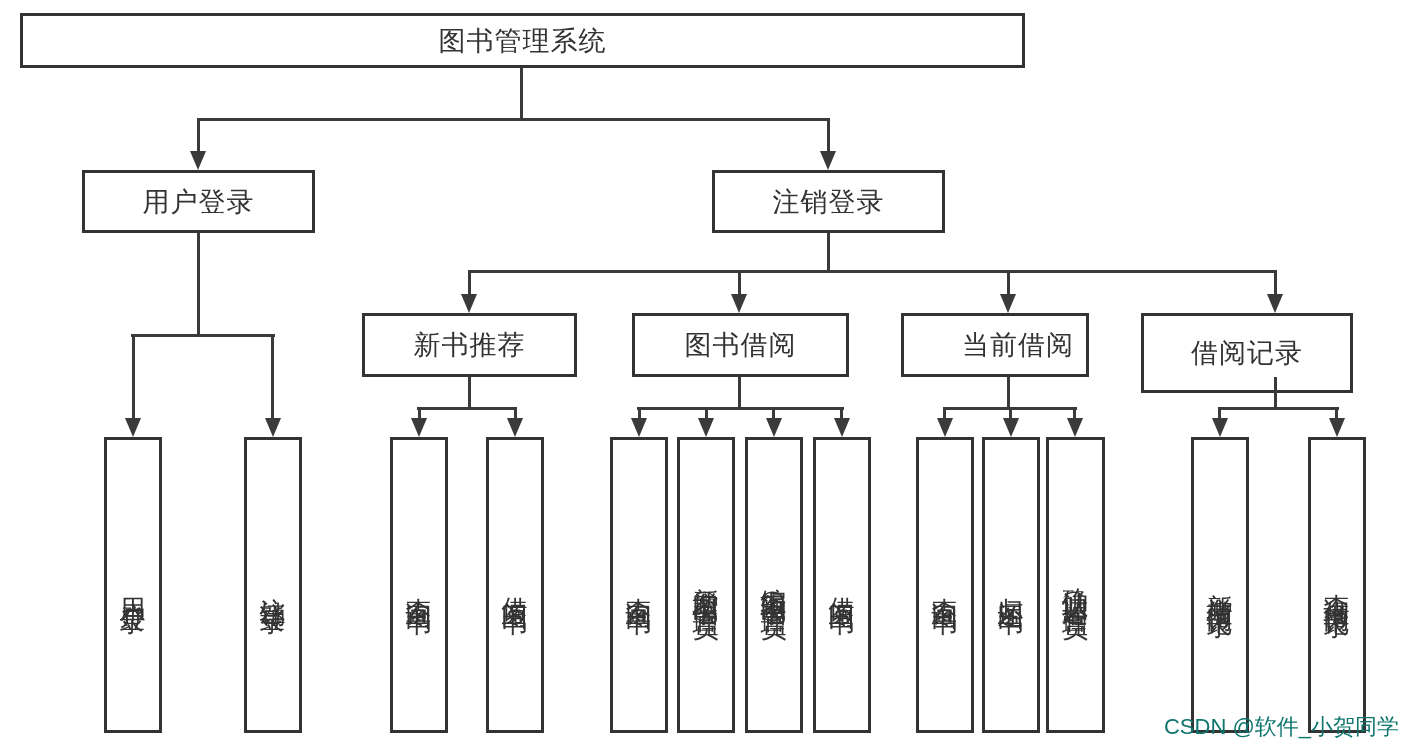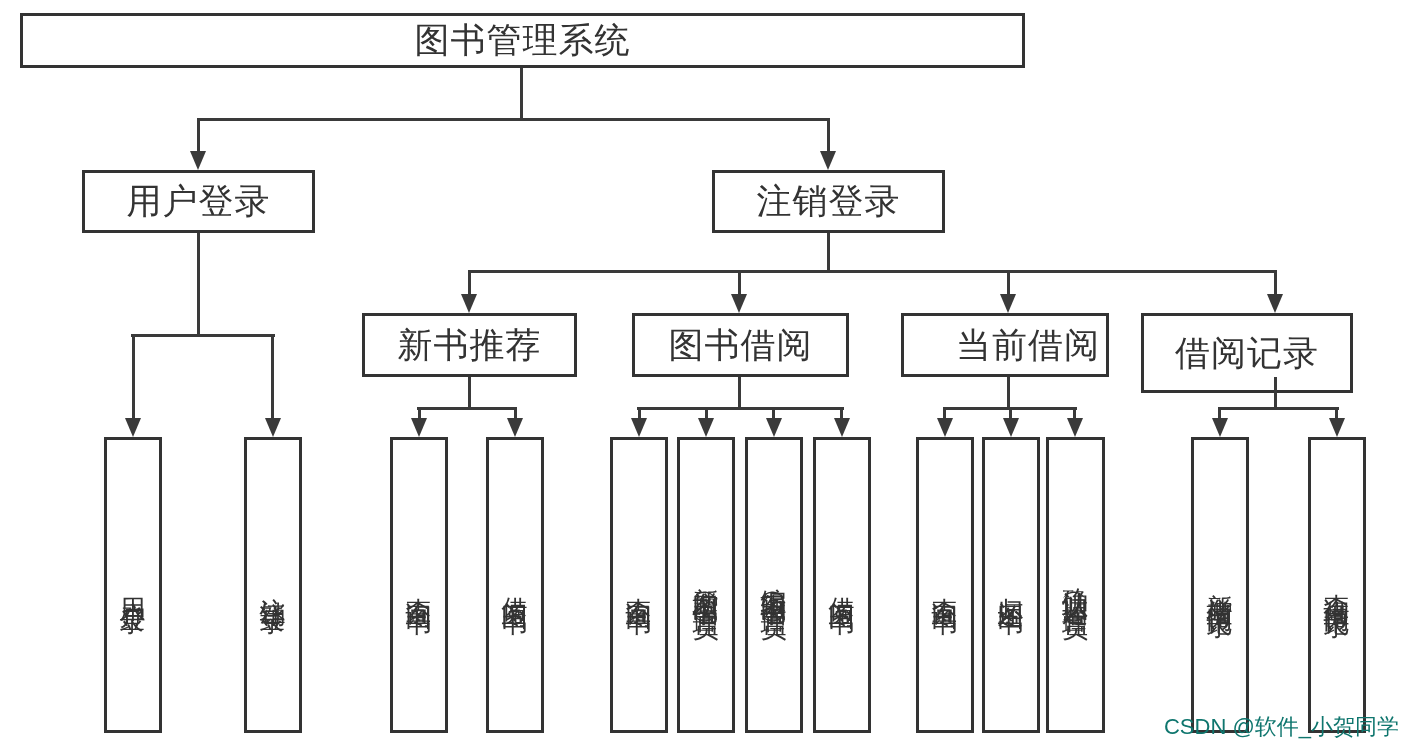--- a/index.html
+++ b/index.html
@@ -15,21 +15,21 @@
     position: absolute;
     box-sizing: border-box;
     border: 3px solid #333333;
     background: #ffffff;
     display: flex;
     align-items: center;
     justify-content: center;
     color: #333333;
   }
   .hlabel {
-    font-size: 35px;
+    font-size: 27px;
     letter-spacing: 1px;
     white-space: nowrap;
     font-family: Liberation Serif, serif;
   }
   .vlabel {
     writing-mode: vertical-rl;
     font-size: 26px;
     letter-spacing: 4px;
     line-height: 1;
     white-space: nowrap;
@@ -96,21 +96,21 @@
   <div class="arrow" style="left:731px; top:294px;"></div>
   <div class="arrow" style="left:1000px; top:294px;"></div>
   <div class="arrow" style="left:1267px; top:294px;"></div>
 
   <div class="box" style="left:632px; top:313px; width:217px; height:64px;">
     <span class="hlabel">图书借阅</span>
   </div>
   <div class="box" style="left:362px; top:313px; width:215px; height:64px;">
     <span class="hlabel">新书推荐</span>
   </div>
-  <div class="box" style="left:901px; top:313px; width:208px; height:64px;padding-left:46px;">
+  <div class="box" style="left:901px; top:313px; width:188px; height:64px;padding-left:46px;">
     <span class="hlabel">当前借阅</span>
   </div>
   <div class="box" style="left:1141px; top:313px; width:212px; height:80px;">
     <span class="hlabel">借阅记录</span>
   </div>
 
   <div class="line" style="left:468px; top:377px; width:3px; height:30px;"></div>
   <div class="line" style="left:417px; top:407px; width:100px; height:3px;"></div>
   <div class="line" style="left:418px; top:407px; width:3px; height:14px;"></div>
   <div class="line" style="left:514px; top:407px; width:3px; height:14px;"></div>

